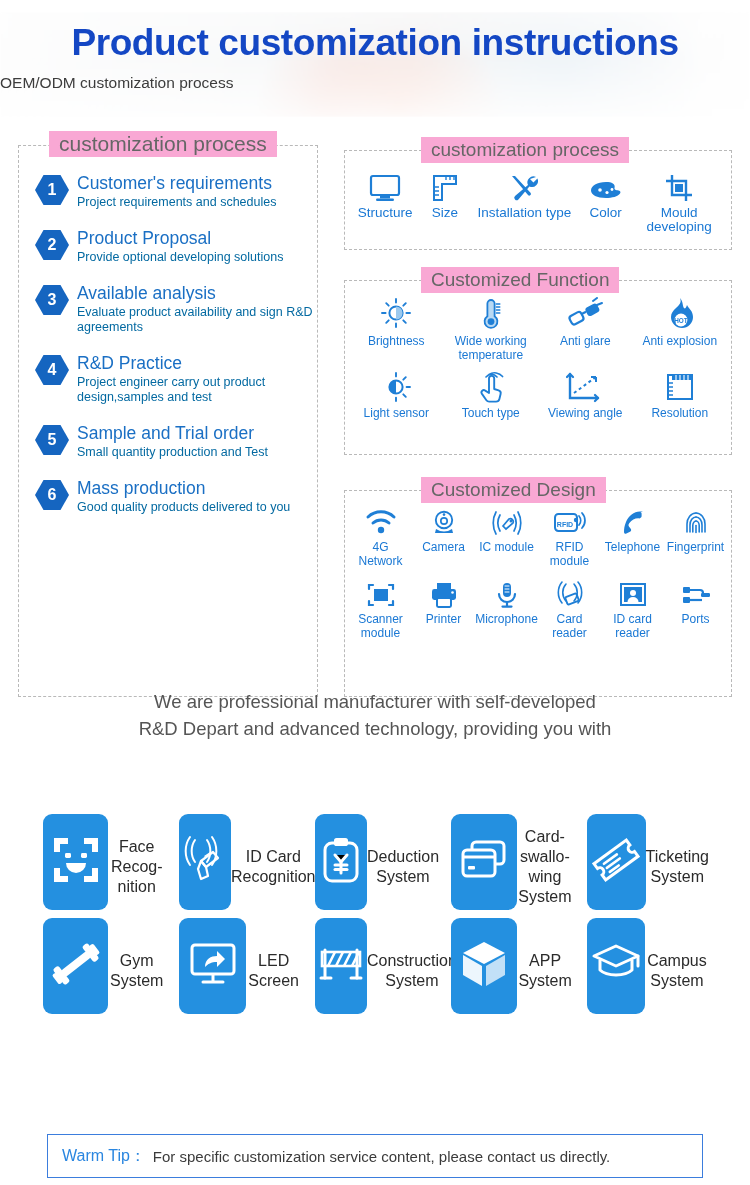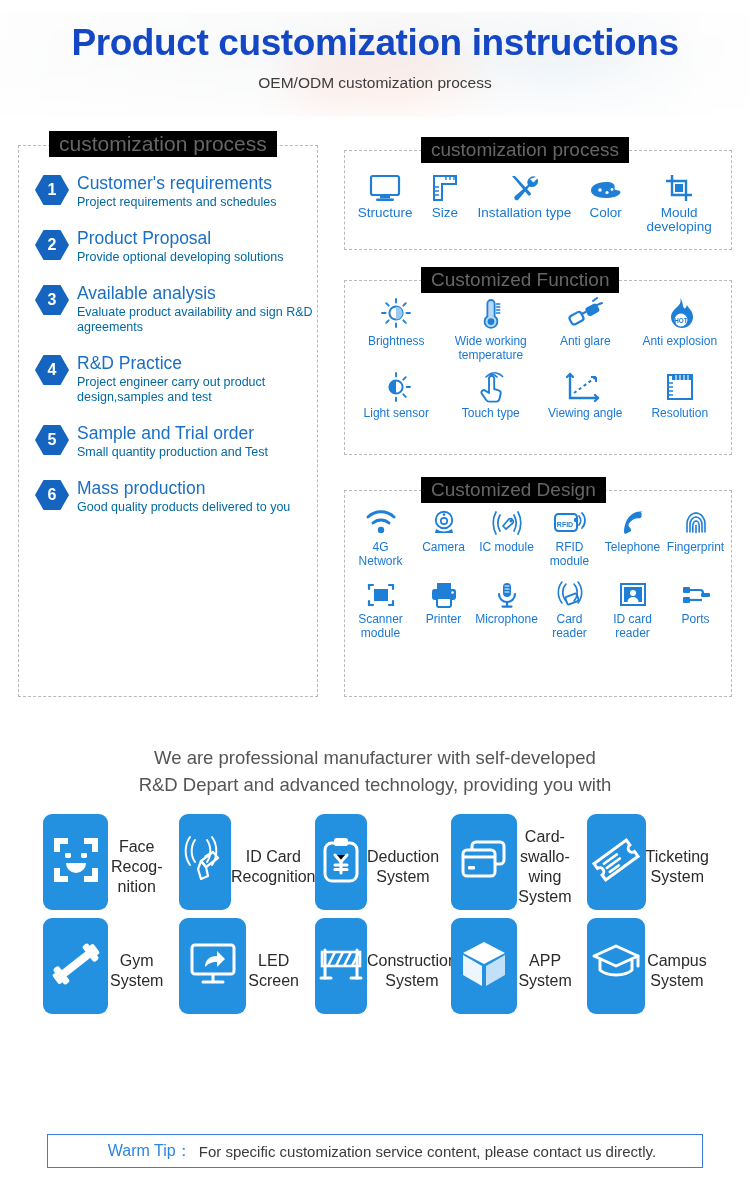--- a/index.html
+++ b/index.html
@@ -37,36 +37,35 @@
     text-align:center;
     font-size:37px;
     font-weight:bold;
     color:#1447c4;
     letter-spacing:-.4px;
     padding-top:10px;
     line-height:1.15;
   }
   .subtitle{
     position:relative;
-    text-align:center;
     font-size:15.5px;
     color:#3c3c3c;
     padding-top:9px;
   }
 
   
   .dbox{
     position:absolute;
     border:1px dashed #b9b9b9;
     box-sizing:border-box;
   }
   .dbox > .dbox-legend{
     position:absolute;
     top:-14px;
-    background:#000000;
+    background:#f9a8d4;
     padding:0 10px;
     font-size:20px;
     color:#666666;
     white-space:nowrap;
     line-height:26px;
   }
 
   
   #process-box{left:18px;top:133px;width:300px;height:552px;}
   #process-box > .dbox-legend{left:30px;top:-15px;font-size:21px;}
@@ -144,21 +143,21 @@
   #func-box .ico{width:94px;}
 
   #design-box .icorow{margin-top:18px;}
   #design-box .icorow.row2{margin-top:13px;}
   #design-box .ico-label{font-size:12px;}
   #design-box .ico{width:62px;}
 
   
   .pitch{
     position:absolute;
-    left:0;top:732px;width:750px;
+    left:0;top:676px;width:750px;
     text-align:center;
     font-size:18.5px;
     color:#555555;
     line-height:27px;
   }
 
   
   .tiles{
     position:absolute;
     left:43px;top:802px;width:666px;
@@ -185,27 +184,26 @@
     font-size:16px;
     color:#2b2b2b;
     text-align:center;
     line-height:20px;
   }
 
   
   .tip{
     position:absolute;
     left:47px;top:1122px;
-    width:656px;height:34px;
+    width:656px;height:44px;
     border:1px solid #3b7ddd;
     box-sizing:border-box;
     display:flex;
     align-items:center;
     padding-left:14px;
-    justify-content:center;
   }
   .tip-label{
     color:#2a86e0;
     font-size:16px;
     white-space:nowrap;
   }
   .tip-text{
     color:#3b3b3b;
     font-size:15px;
     margin-left:7px;

